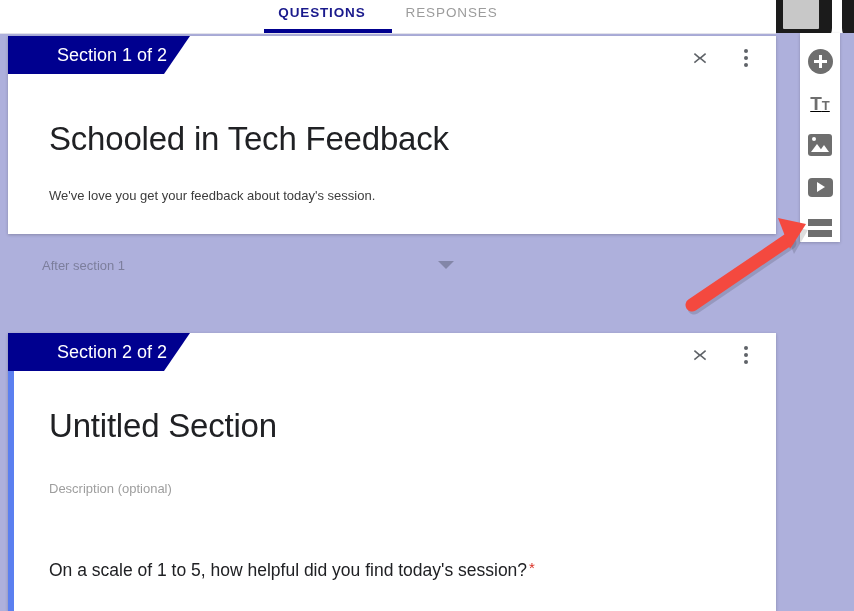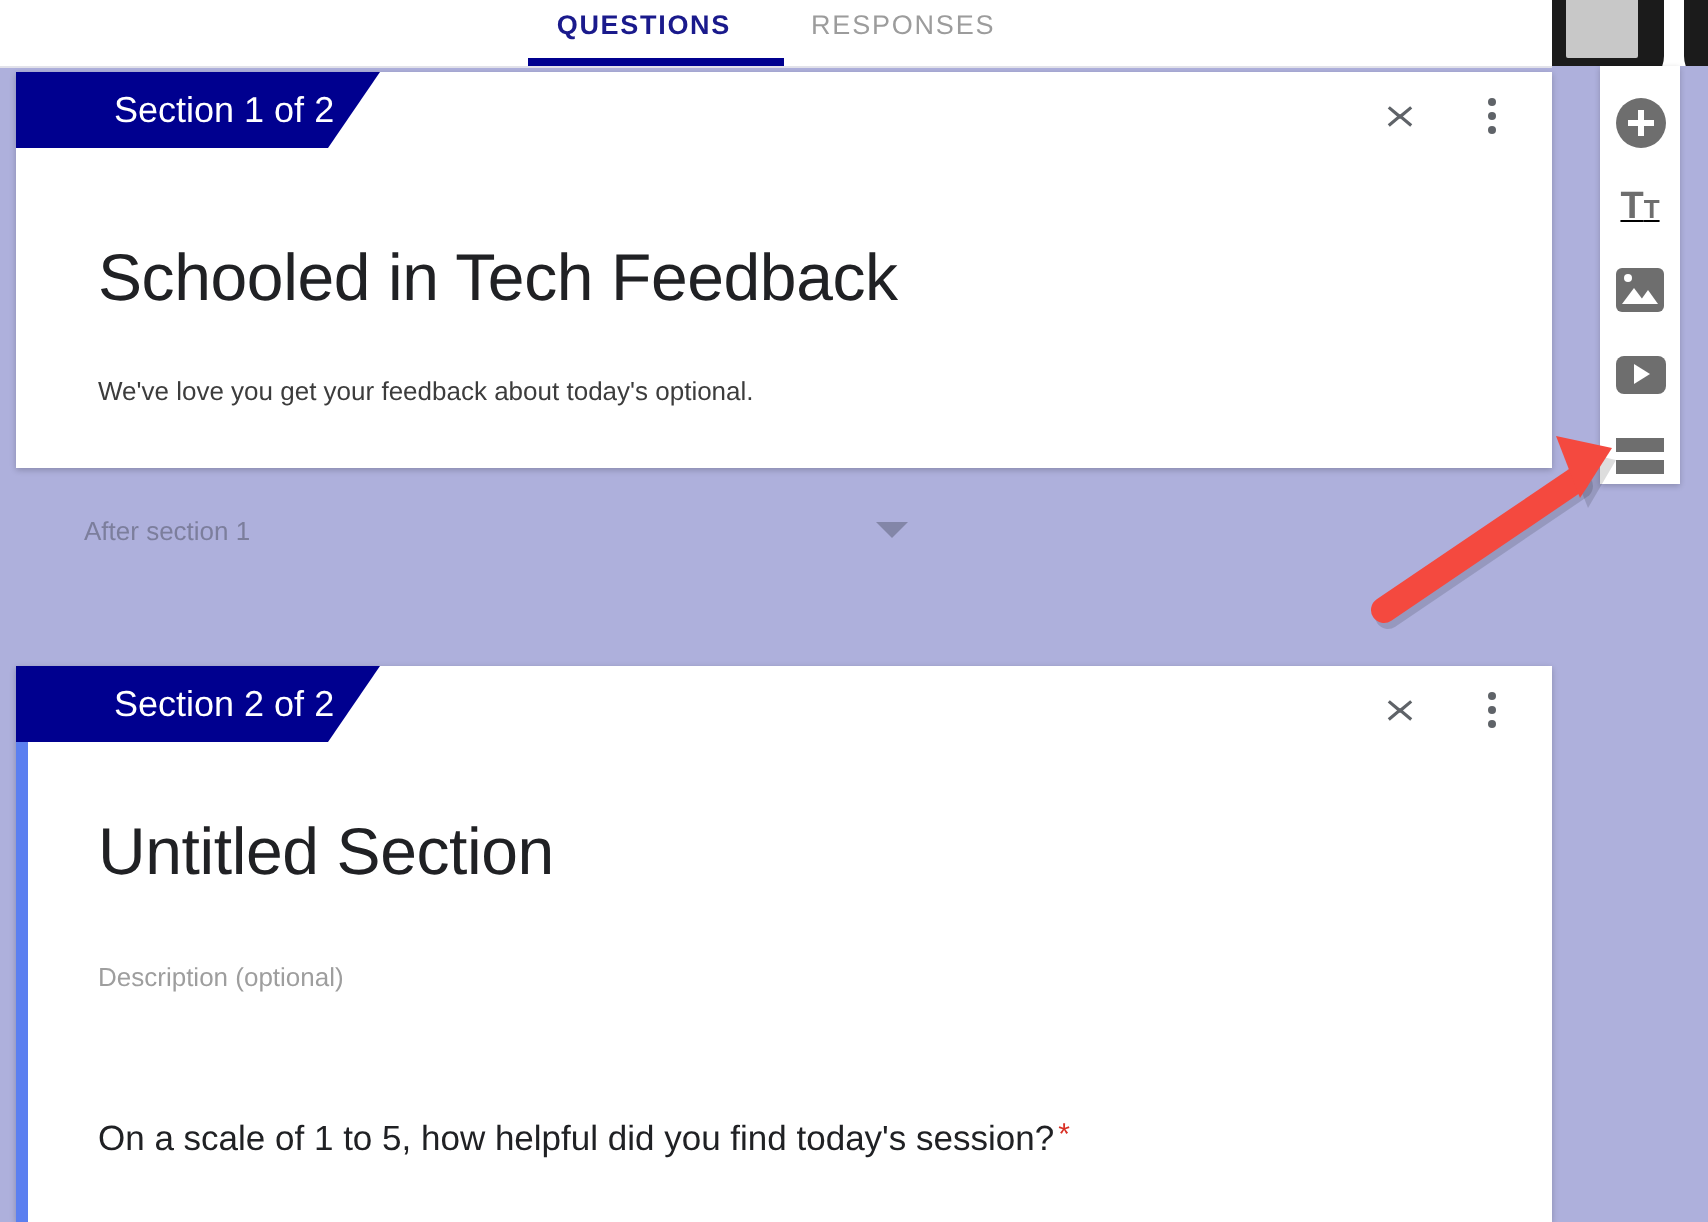--- a/index.html
+++ b/index.html
@@ -288,21 +288,21 @@
       <div class="icon-btn">
         <span class="kebab">
             <i></i>
             <i></i>
             <i></i>
           </span>
       </div>
     </div>
 
     <div class="form-title" style="left:41px; top:84px;">Schooled in Tech Feedback</div>
-    <div class="form-desc" style="left:41px; top:152px;">We've love you get your feedback about today's optional.</div>
+    <div class="form-desc" style="left:41px; top:152px;">We've love you get your feedback about today's session.</div>
   </div>
 
   <div class="goto-row">
     <span class="goto-label">After section 1</span>
     <span class="goto-caret"></span>
   </div>
 
   <div class="card" style="left:8px; top:333px; width:768px; height:278px;">
     <div class="accent"></div>
     <div class="section-banner" style="width:182px;">

